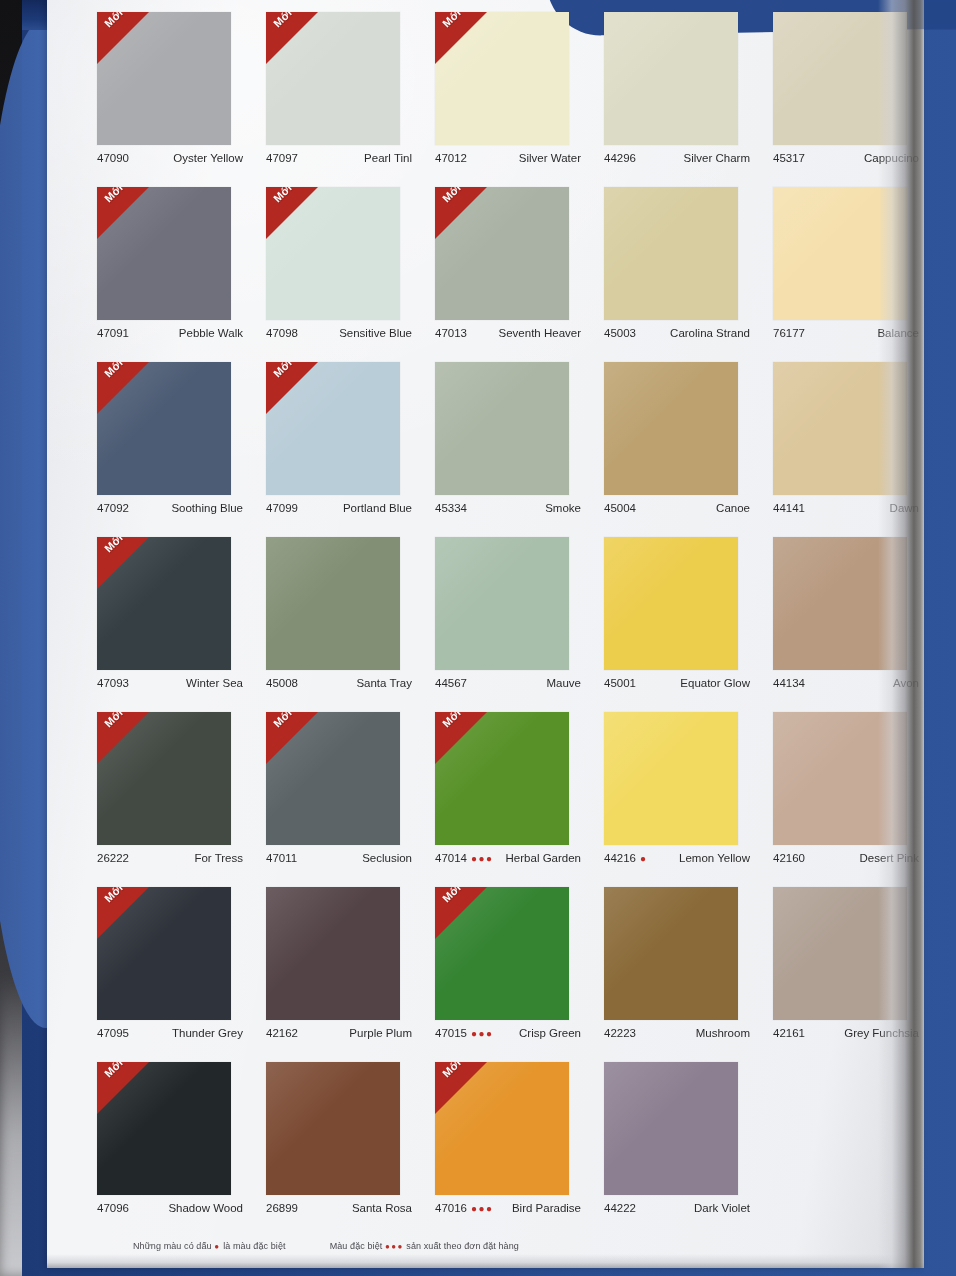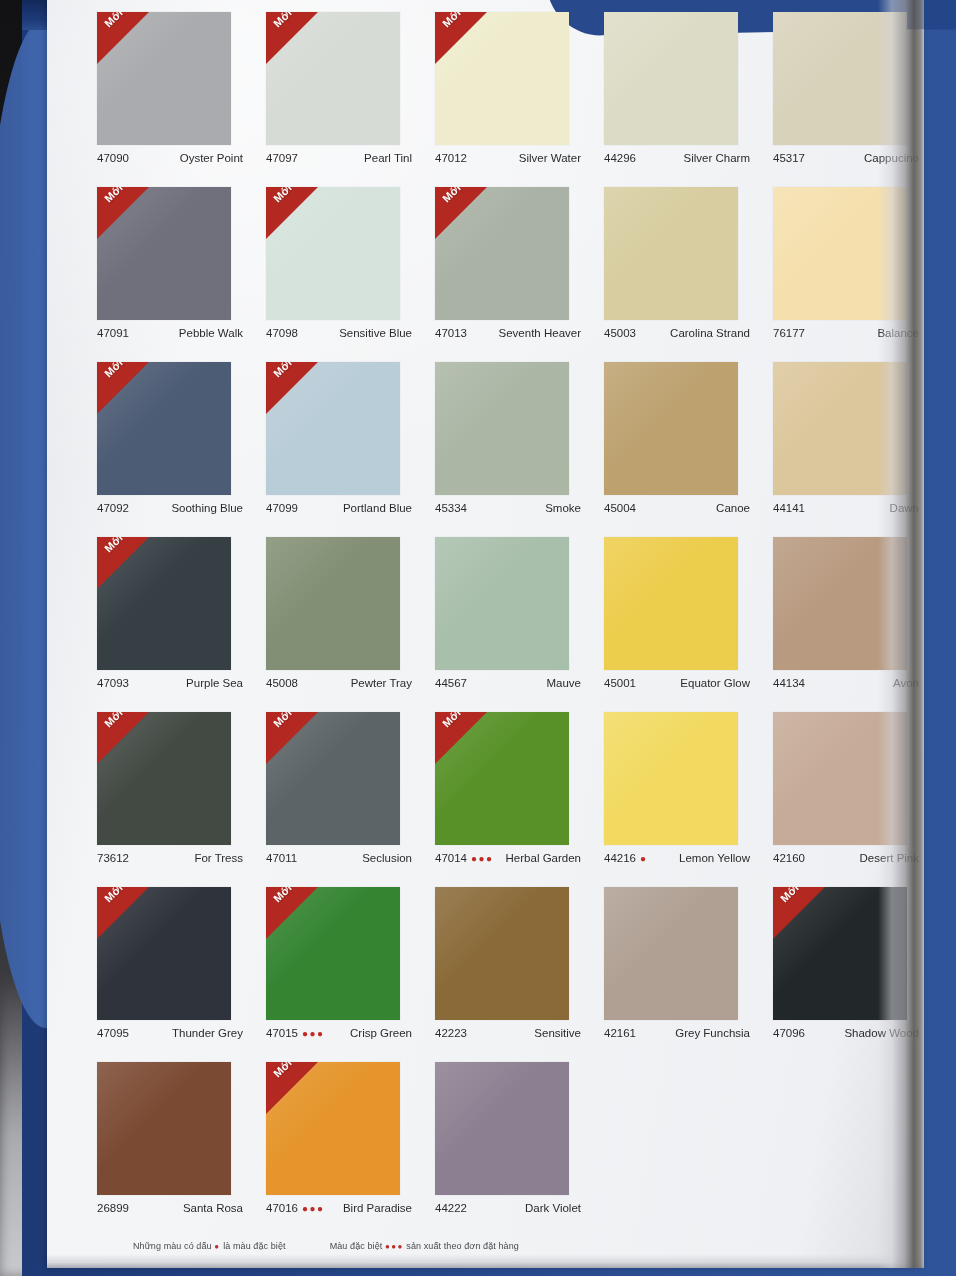--- a/index.html
+++ b/index.html
@@ -212,21 +212,21 @@
       <div class="cell">
         <div class="chip-wrap">
           <div class="chip" style="background: rgb(169, 171, 174);"></div>
           <div class="ribbon">
             <i style="border-left-color: rgb(179, 40, 33);"></i>
             <span>Mới</span>
           </div>
         </div>
         <div class="caption">
           <span class="code">47090</span>
-          <span class="cname">Oyster Point</span>
+          <span class="cname">Oyster Yellow</span>
         </div>
       </div>
       <div class="cell">
         <div class="chip-wrap">
           <div class="chip" style="background: rgb(214, 220, 213);"></div>
           <div class="ribbon">
             <i style="border-left-color: rgb(179, 40, 33);"></i>
             <span>Mới</span>
           </div>
         </div>
@@ -379,30 +379,30 @@
       <div class="cell">
         <div class="chip-wrap">
           <div class="chip" style="background: rgb(53, 63, 68);"></div>
           <div class="ribbon">
             <i style="border-left-color: rgb(179, 40, 33);"></i>
             <span>Mới</span>
           </div>
         </div>
         <div class="caption">
           <span class="code">47093</span>
-          <span class="cname">Purple Sea</span>
+          <span class="cname">Winter Sea</span>
         </div>
       </div>
       <div class="cell">
         <div class="chip-wrap">
           <div class="chip" style="background: rgb(130, 143, 116);"></div>
         </div>
         <div class="caption">
           <span class="code">45008</span>
-          <span class="cname">Pewter Tray</span>
+          <span class="cname">Santa Tray</span>
         </div>
       </div>
       <div class="cell">
         <div class="chip-wrap">
           <div class="chip" style="background: rgb(168, 191, 171);"></div>
         </div>
         <div class="caption">
           <span class="code">44567</span>
           <span class="cname">Mauve</span>
         </div>
@@ -427,21 +427,21 @@
       </div>
       <div class="cell">
         <div class="chip-wrap">
           <div class="chip" style="background: rgb(67, 74, 68);"></div>
           <div class="ribbon">
             <i style="border-left-color: rgb(179, 40, 33);"></i>
             <span>Mới</span>
           </div>
         </div>
         <div class="caption">
-          <span class="code">73612</span>
+          <span class="code">26222</span>
           <span class="cname">For Tress</span>
         </div>
       </div>
       <div class="cell">
         <div class="chip-wrap">
           <div class="chip" style="background: rgb(92, 100, 104);"></div>
           <div class="ribbon">
             <i style="border-left-color: rgb(179, 40, 33);"></i>
             <span>Mới</span>
           </div>
@@ -492,39 +492,48 @@
             <span>Mới</span>
           </div>
         </div>
         <div class="caption">
           <span class="code">47095</span>
           <span class="cname">Thunder Grey</span>
         </div>
       </div>
       <div class="cell">
         <div class="chip-wrap">
+          <div class="chip" style="background: rgb(83, 67, 71);"></div>
+        </div>
+        <div class="caption">
+          <span class="code">42162</span>
+          <span class="cname">Purple Plum</span>
+        </div>
+      </div>
+      <div class="cell">
+        <div class="chip-wrap">
           <div class="chip" style="background: rgb(52, 132, 50);"></div>
           <div class="ribbon">
             <i style="border-left-color: rgb(179, 40, 33);"></i>
             <span>Mới</span>
           </div>
         </div>
         <div class="caption">
           <span class="code">47015</span>
           <span class="dots" style="color: rgb(194, 42, 37);">●●●</span>
           <span class="cname">Crisp Green</span>
         </div>
       </div>
       <div class="cell">
         <div class="chip-wrap">
           <div class="chip" style="background: rgb(138, 106, 56);"></div>
         </div>
         <div class="caption">
           <span class="code">42223</span>
-          <span class="cname">Sensitive</span>
+          <span class="cname">Mushroom</span>
         </div>
       </div>
       <div class="cell">
         <div class="chip-wrap">
           <div class="chip" style="background: rgb(176, 160, 148);"></div>
         </div>
         <div class="caption">
           <span class="code">42161</span>
           <span class="cname">Grey Funchsia</span>
         </div>

